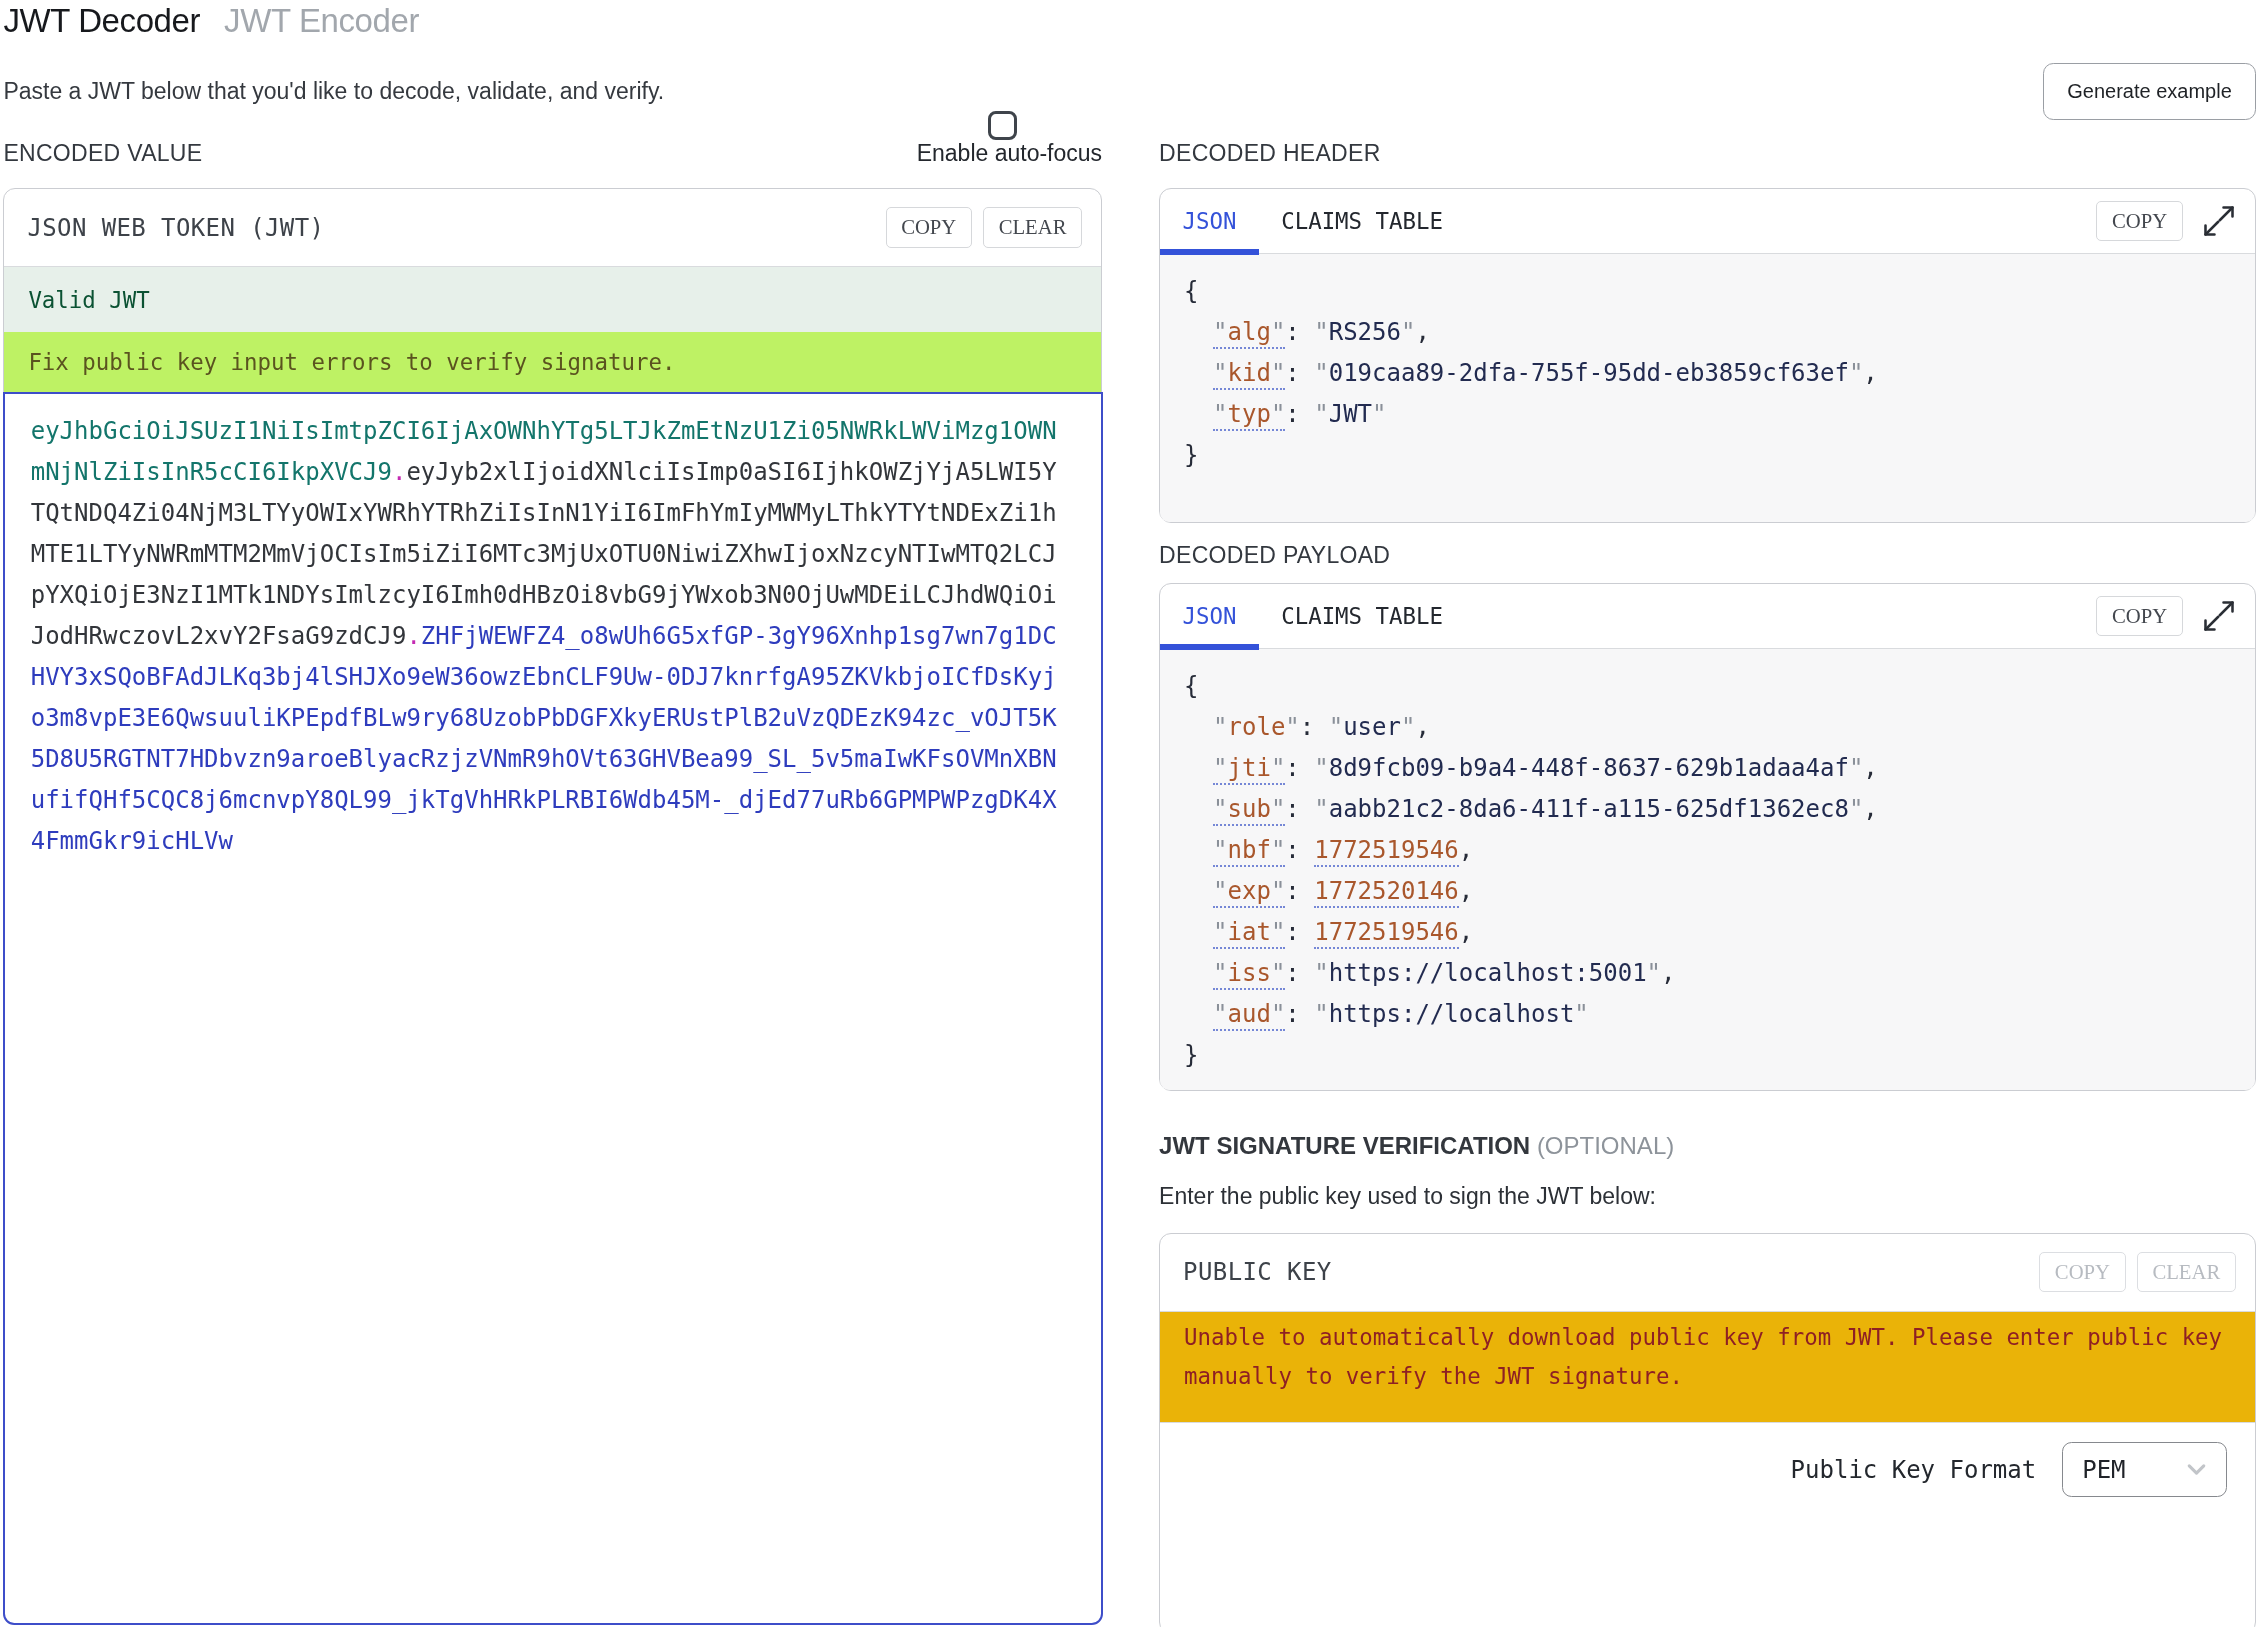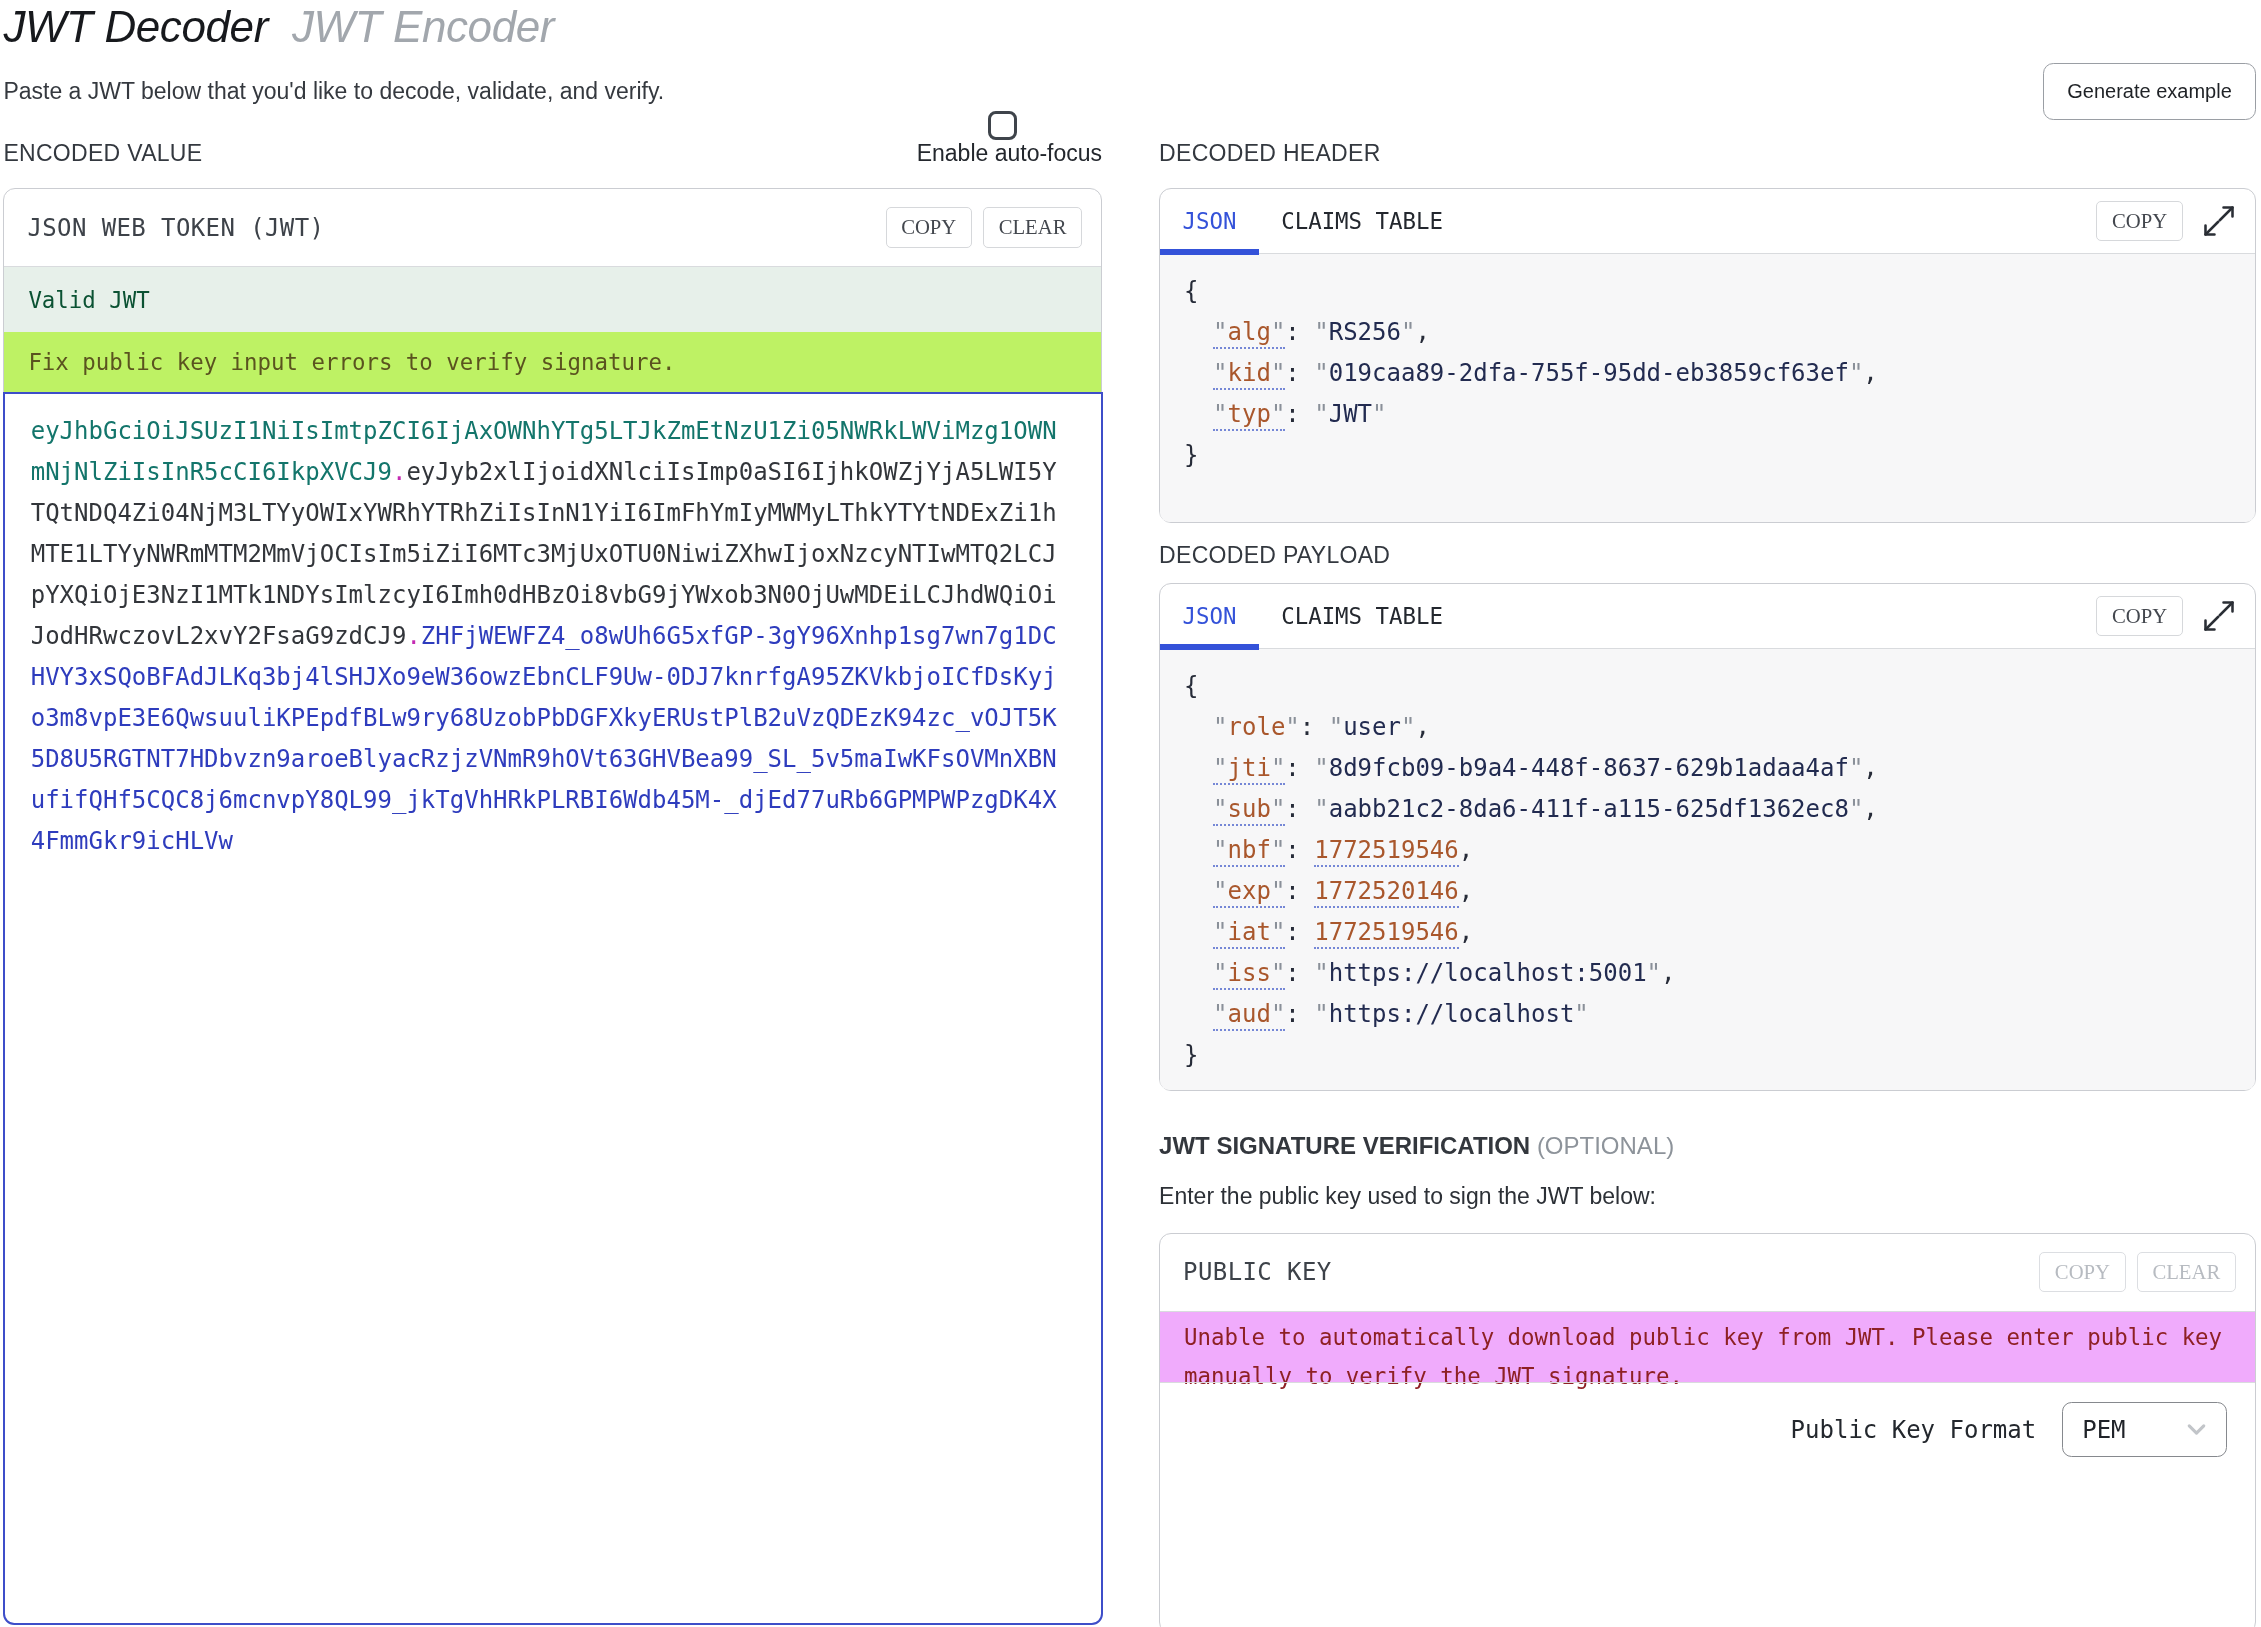--- a/index.html
+++ b/index.html
@@ -7,21 +7,21 @@
   body {
     width:2261px; height:1628px; overflow:hidden;
     font-family:"Liberation Sans","DejaVu Sans",sans-serif;
     color:#1f2328;
   }
   .mono { font-family:"DejaVu Sans Mono","Liberation Mono",monospace; }
   .page { width:2261px; height:1628px; padding:1.7px 5.2px 0 3.4px; }
 
   
   .titlebar { display:flex; align-items:baseline; gap:24px; height:43px; }
-  .app-title { font-size:44px; font-weight:500; color:#17191d; letter-spacing:-0.4px;font-style:italic; }
+  .app-title { font-size:33px; font-weight:500; color:#17191d; letter-spacing:-0.4px; }
   .app-title.inactive { color:#a2a7ad; }
 
   .subrow { margin-top:17px; height:59px; display:flex; align-items:center; justify-content:space-between; }
   .subtitle { font-size:23px; color:#35393f; }
   .gen-btn {
     height:57px; padding:0 23px; background:#fff;
     border:1.7px solid #9a9ea4; border-radius:10.3px;
     font-size:20px; color:#1f2226; display:flex; align-items:center; cursor:pointer;
   }
 
@@ -99,21 +99,21 @@
   .jnum { color:#a9572c; }
 
   .payload-label { margin:16.4px 0 14.6px; }
   .sig-heading { margin-top:41px; font-size:24px; font-weight:600; color:#33373d; }
   .sig-optional { font-weight:400; color:#8d939a; }
   .enter-key { margin-top:23px; font-size:23px; color:#2c3036; }
 
   
   .pk-card { margin-top:22.4px; height:401px; display:flex; flex-direction:column; }
   .pk-error {
-    height:70px; background:#f0abfc; color:#8e2024;
+    height:110px; background:#eab308; color:#8e2024;
     font-size:22.4px; line-height:39px; padding:6.9px 24px 0 24px;
   }
   .pk-input { flex:1; padding:31px 24px 0 24px; cursor:text; }
   .pk-placeholder { font-size:24px; color:#9aa0a7; }
   .pk-format-row {
     height:95px; border-top:1.7px solid #d9dbde;
     display:flex; align-items:center; justify-content:flex-end; gap:26px; padding-right:27.6px;
   }
   .pk-format-label { font-size:24px; color:#23272d; }
   .pk-select {

